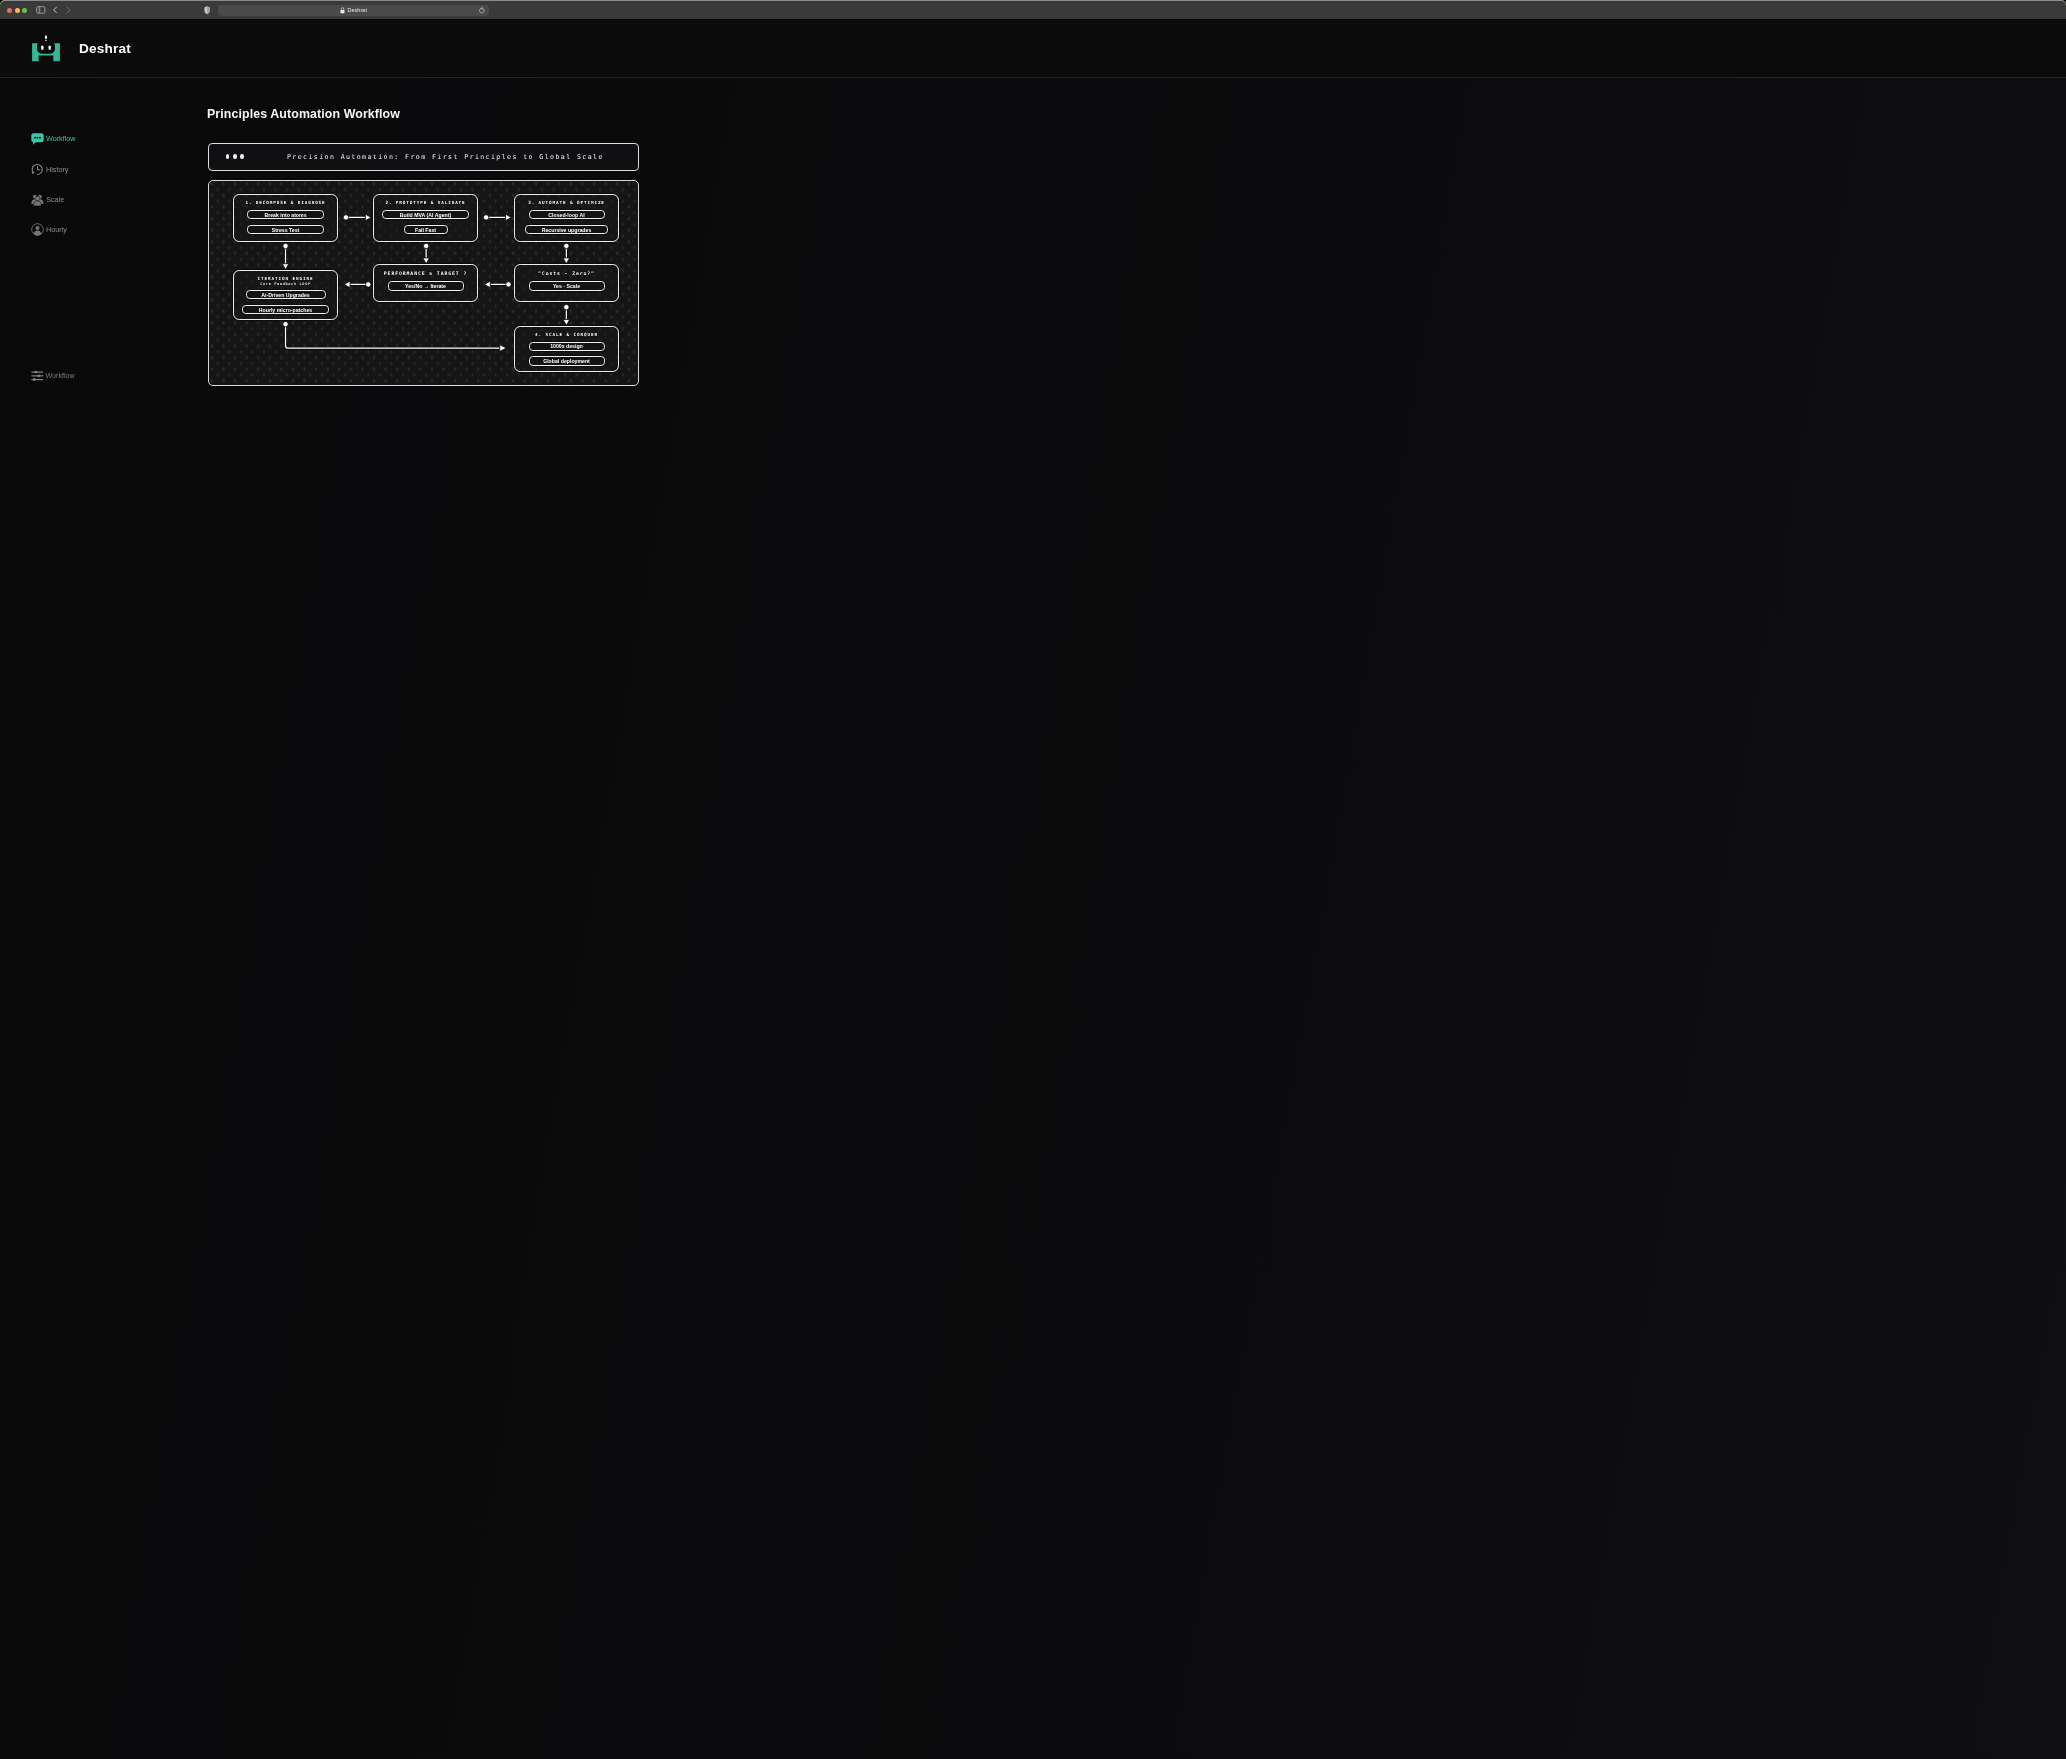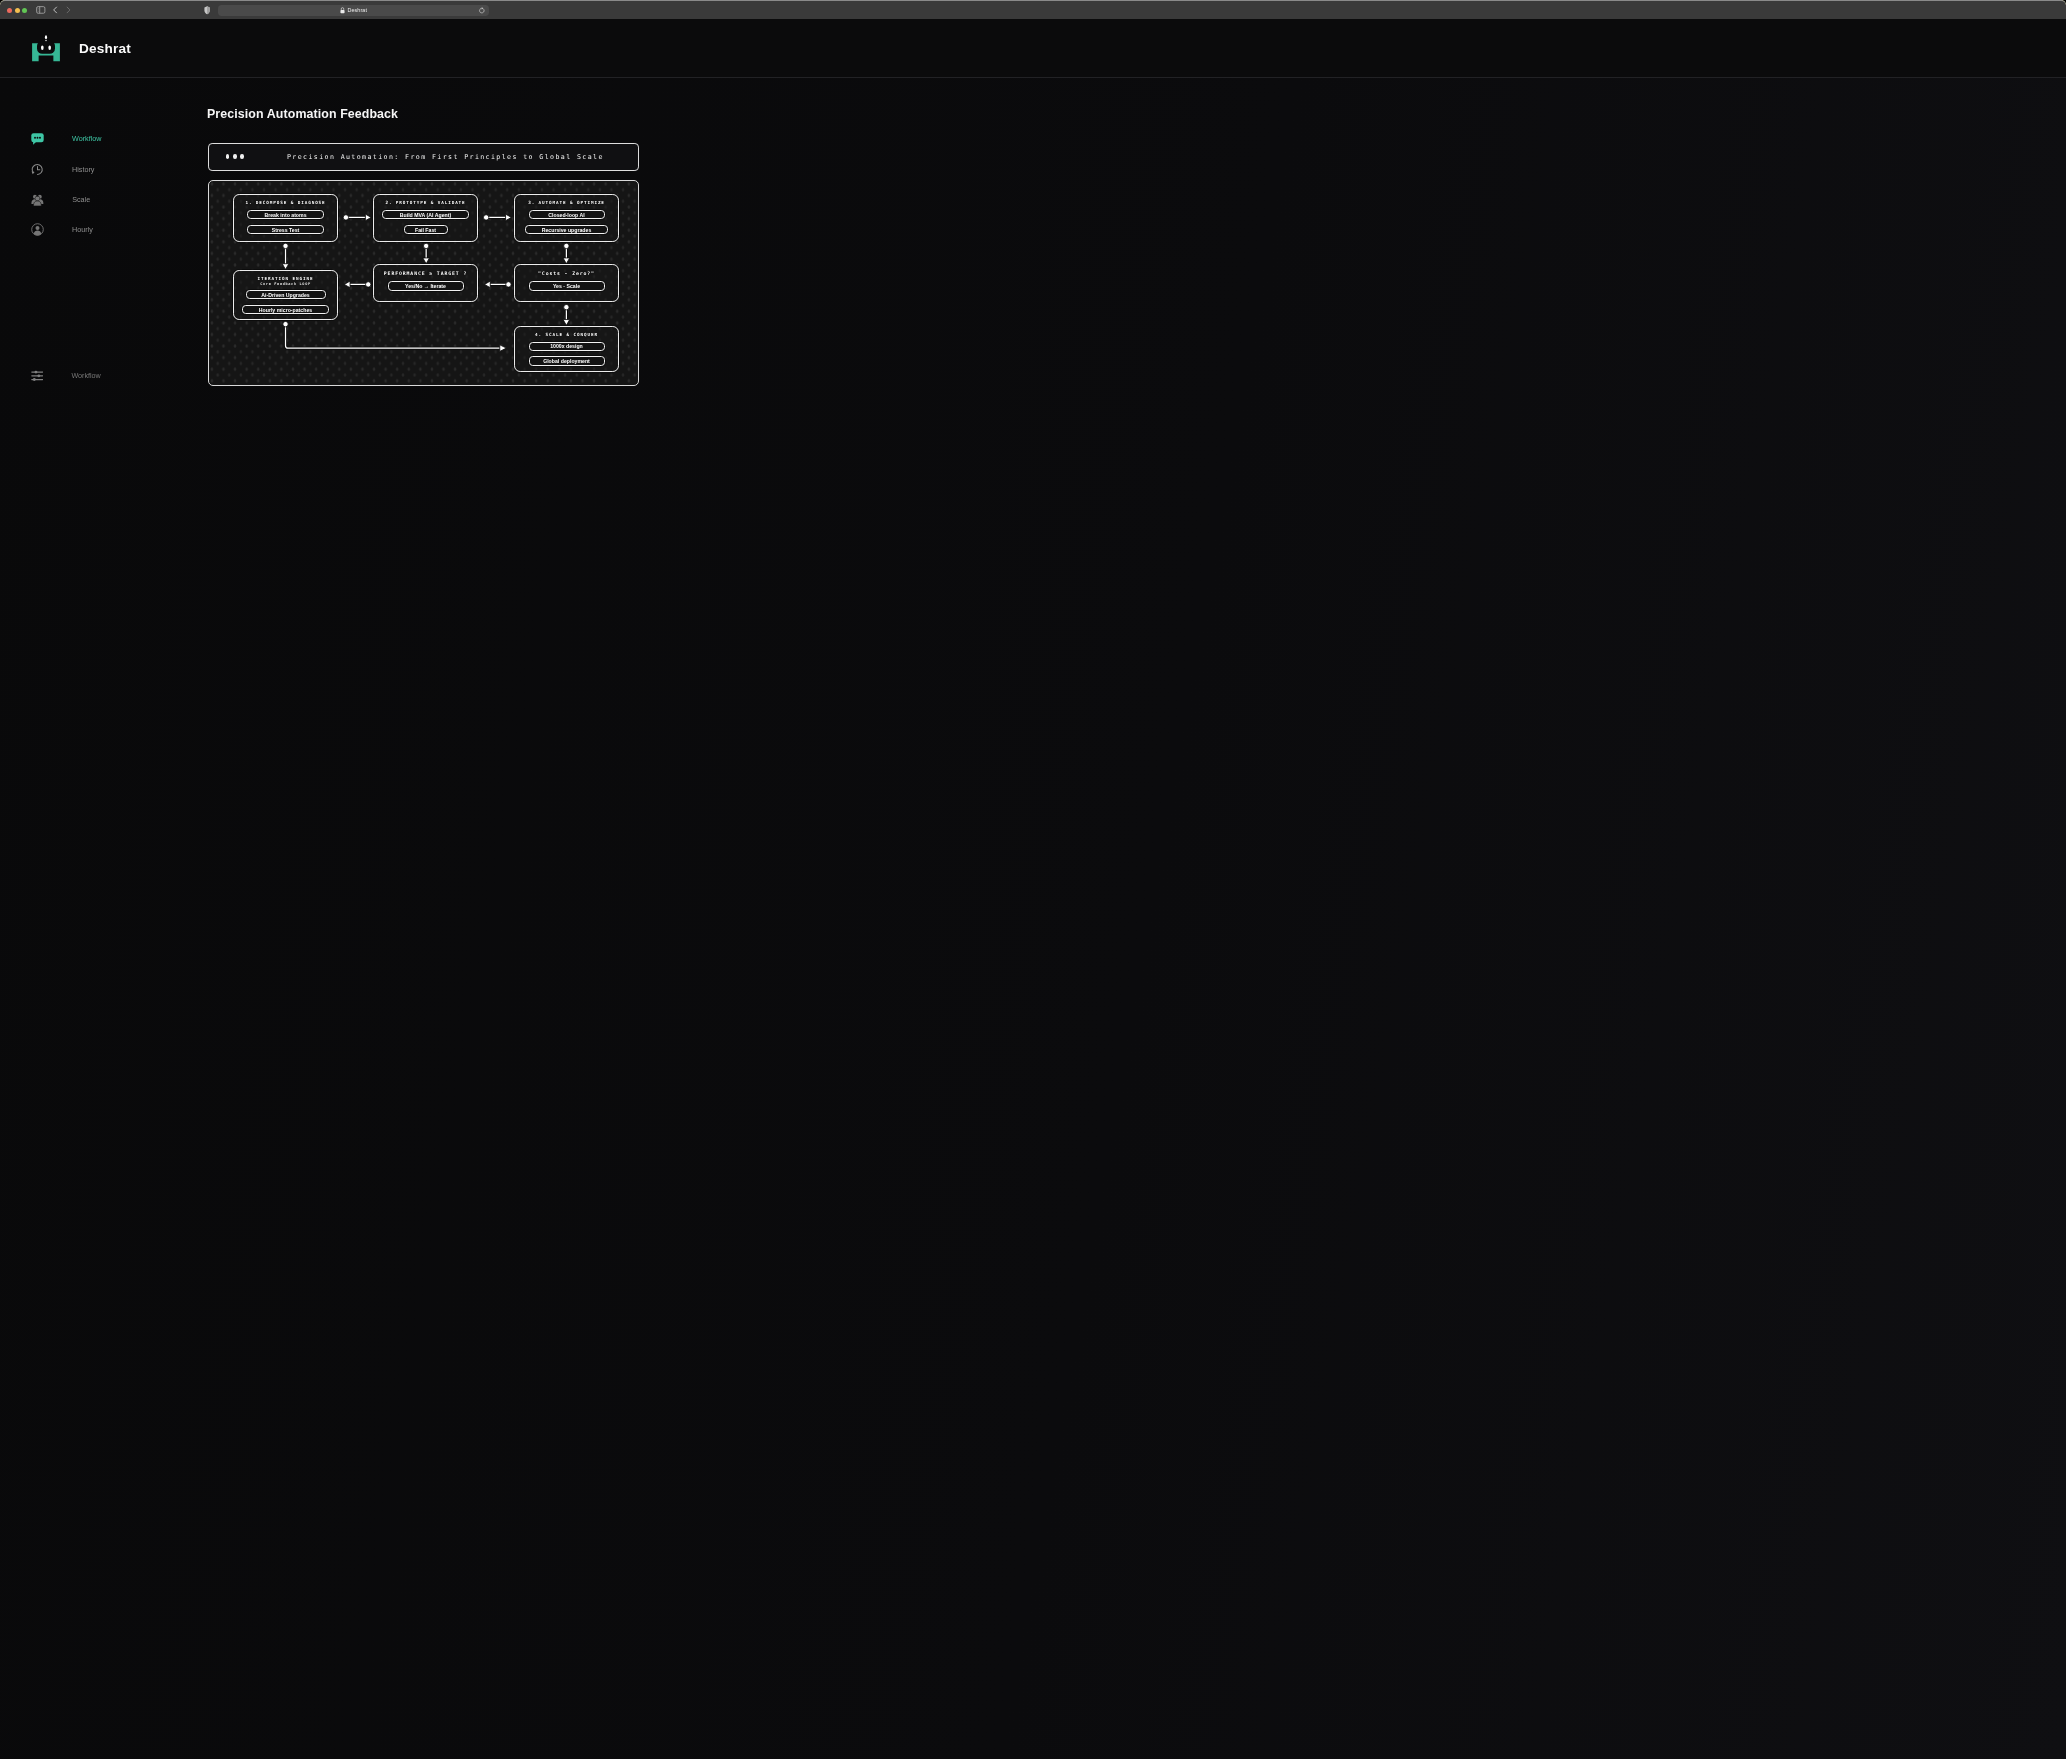--- a/index.html
+++ b/index.html
@@ -24,21 +24,21 @@
   .app { position:absolute; top:18.6px; left:0; right:0; bottom:0;
          background:linear-gradient(100deg,#09090a 0%,#0b0b0d 55%,#0f0f12 100%); }
   .app-header { position:absolute; top:0; left:0; right:0; height:59px; background:#0b0b0c;
                 border-bottom:0.4px solid #222225; }
   .logo { position:absolute; left:31px; top:16.5px; }
   .brand { position:absolute; left:79px; top:22px; color:#fafafa; font-size:13.6px; font-weight:bold;
            letter-spacing:0.2px; }
 
   
   .nav-item { position:absolute; left:31px; width:132px; height:16.5px; display:flex;
-              align-items:center; gap:28px; cursor:pointer; }
+              align-items:center; gap:2px; cursor:pointer; }
   .nav-label { font-size:7.2px; color:#8f8f8f; }
   .nav-item.active .nav-label { color:#3ec6a5; }
   .nav-settings .nav-label { color:#787878; }
 
   
   .heading { position:absolute; left:207px; top:88px; color:#f6f6f6; font-size:12.4px;
              font-weight:bold; letter-spacing:0.1px; }
   .terminal { position:absolute; left:208px; top:124px; width:431px; height:28px;
               border:0.8px solid #dedede; border-radius:4.1px; background:#101012;
               display:flex; align-items:center; }
@@ -180,21 +180,21 @@
         <line x1="2" y1="5" x2="28" y2="5" stroke="#808080" stroke-width="3" stroke-linecap="round"></line>
         <circle cx="12" cy="5" r="3.4" fill="#808080"></circle>
         <line x1="2" y1="14" x2="28" y2="14" stroke="#808080" stroke-width="3" stroke-linecap="round"></line>
         <circle cx="19" cy="14" r="3.4" fill="#808080"></circle>
         <line x1="2" y1="23" x2="28" y2="23" stroke="#808080" stroke-width="3" stroke-linecap="round"></line>
         <circle cx="8" cy="23" r="3.4" fill="#808080"></circle>
       </svg>
       <span class="nav-label">Workflow</span>
     </div>
 
-    <h1 class="heading">Precision Automation Feedback</h1>
+    <h1 class="heading">Principles Automation Workflow</h1>
 
     <div class="terminal">
       <div class="term-dots">
         <div class="term-dot"></div>
           <div class="term-dot"></div>
           <div class="term-dot"></div>
       </div>
       <div class="term-title">Precision Automation: From First Principles to Global Scale</div>
     </div>
 

